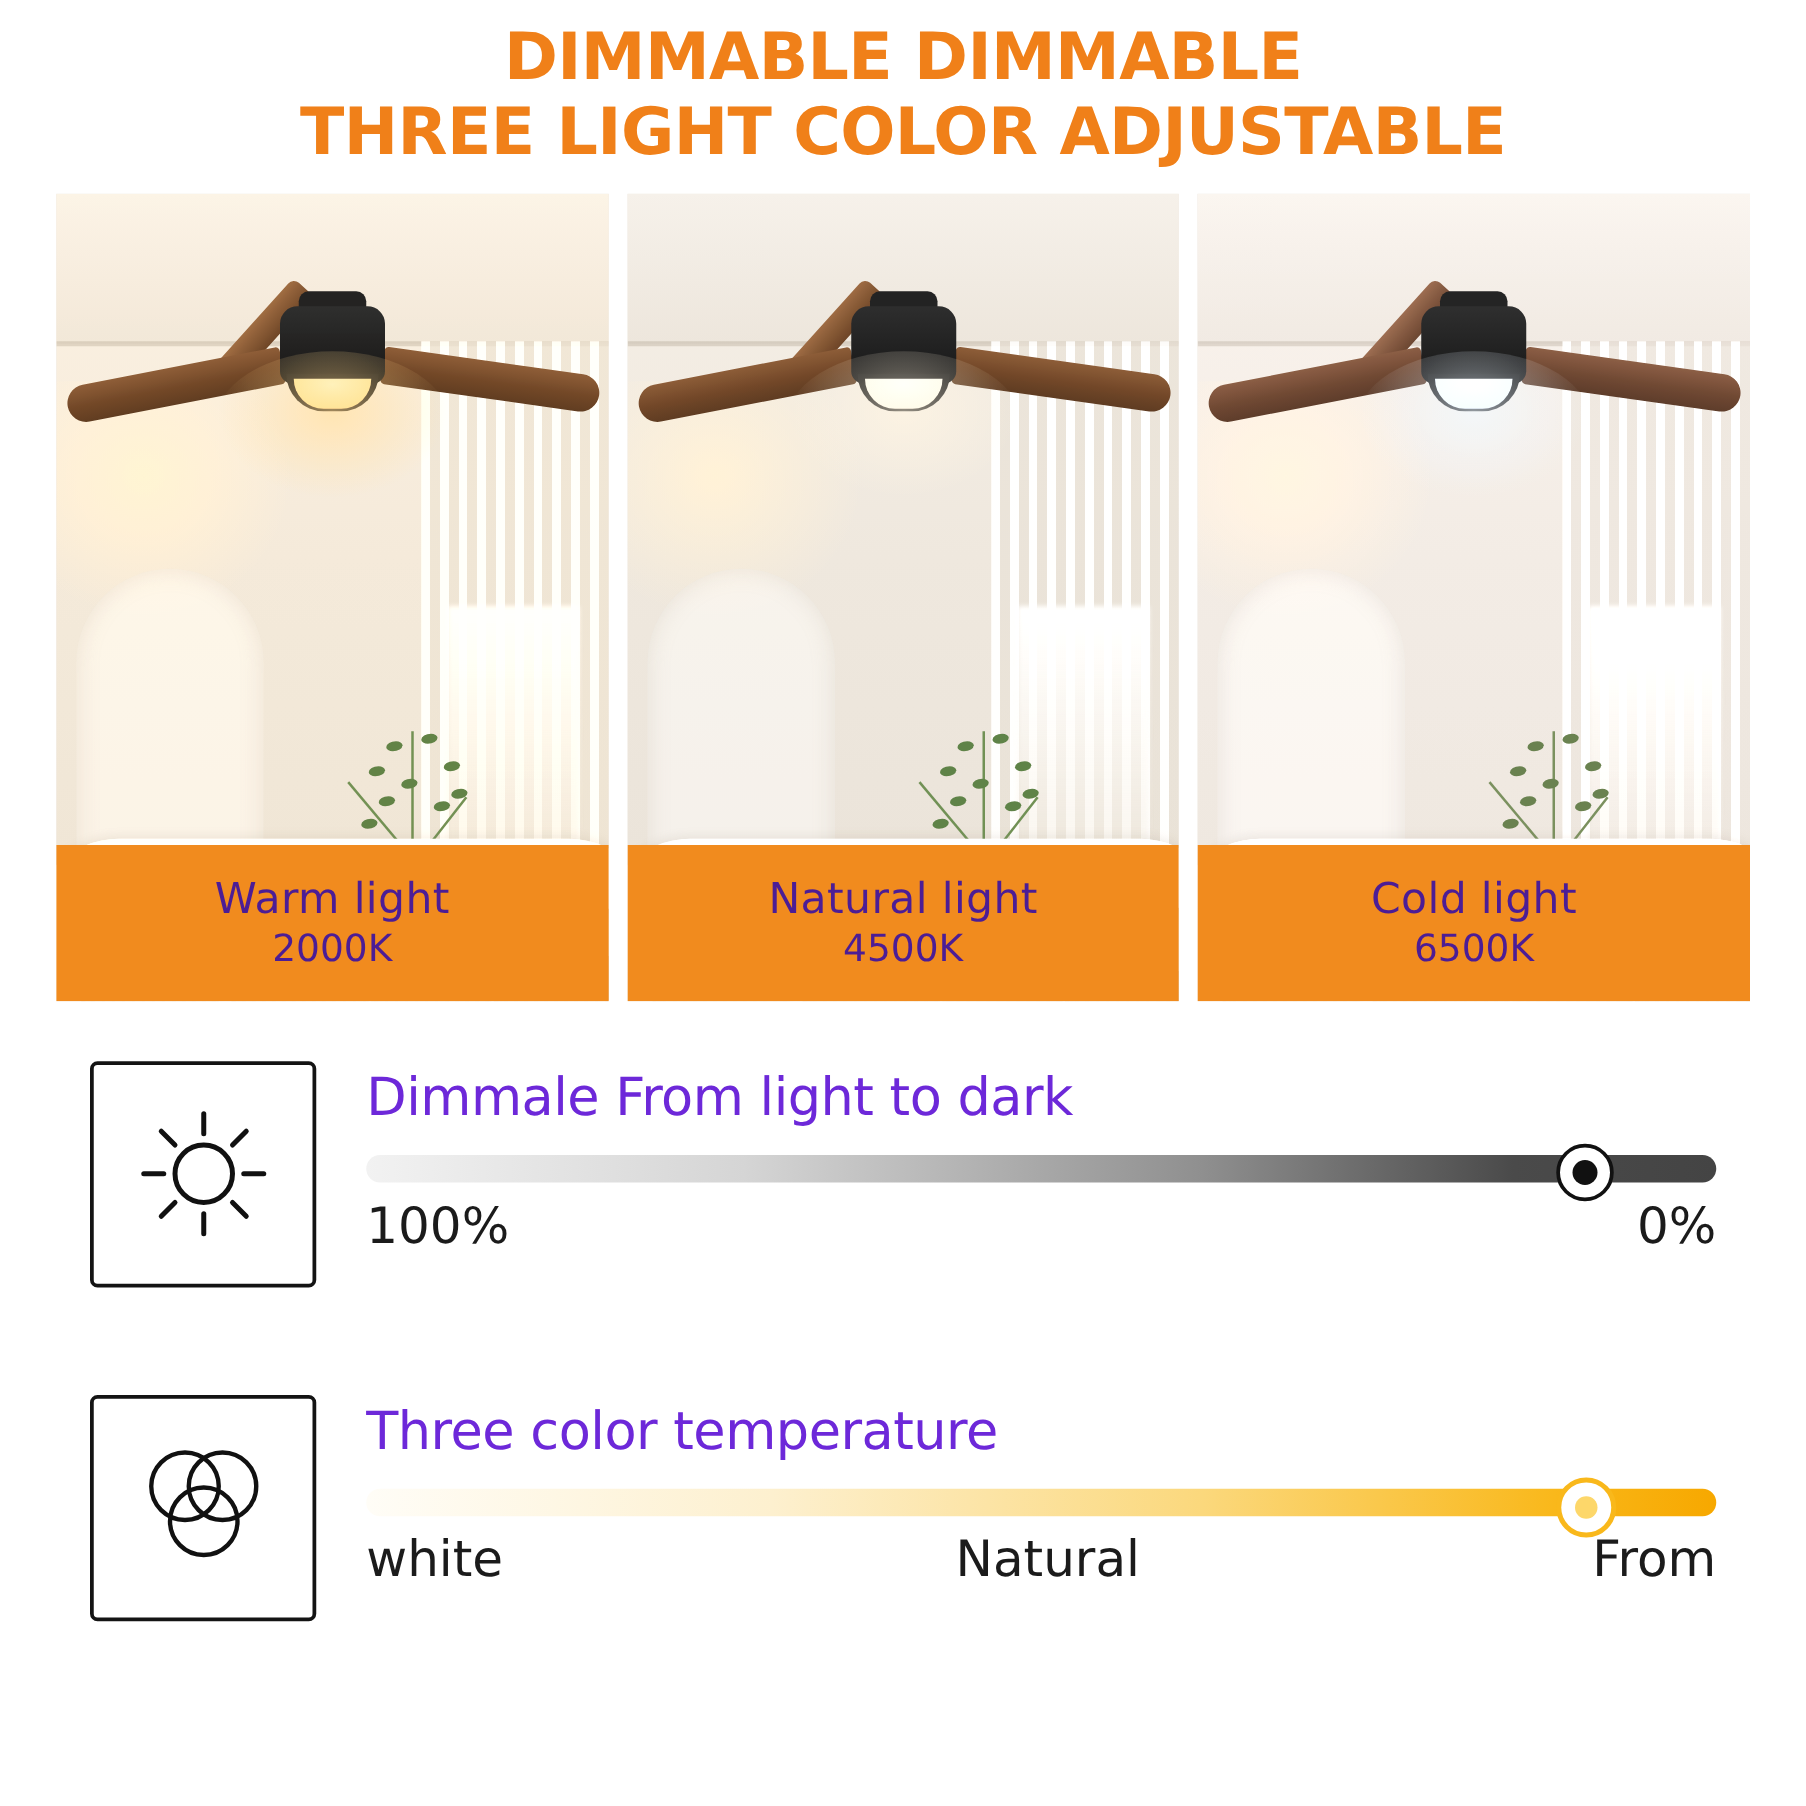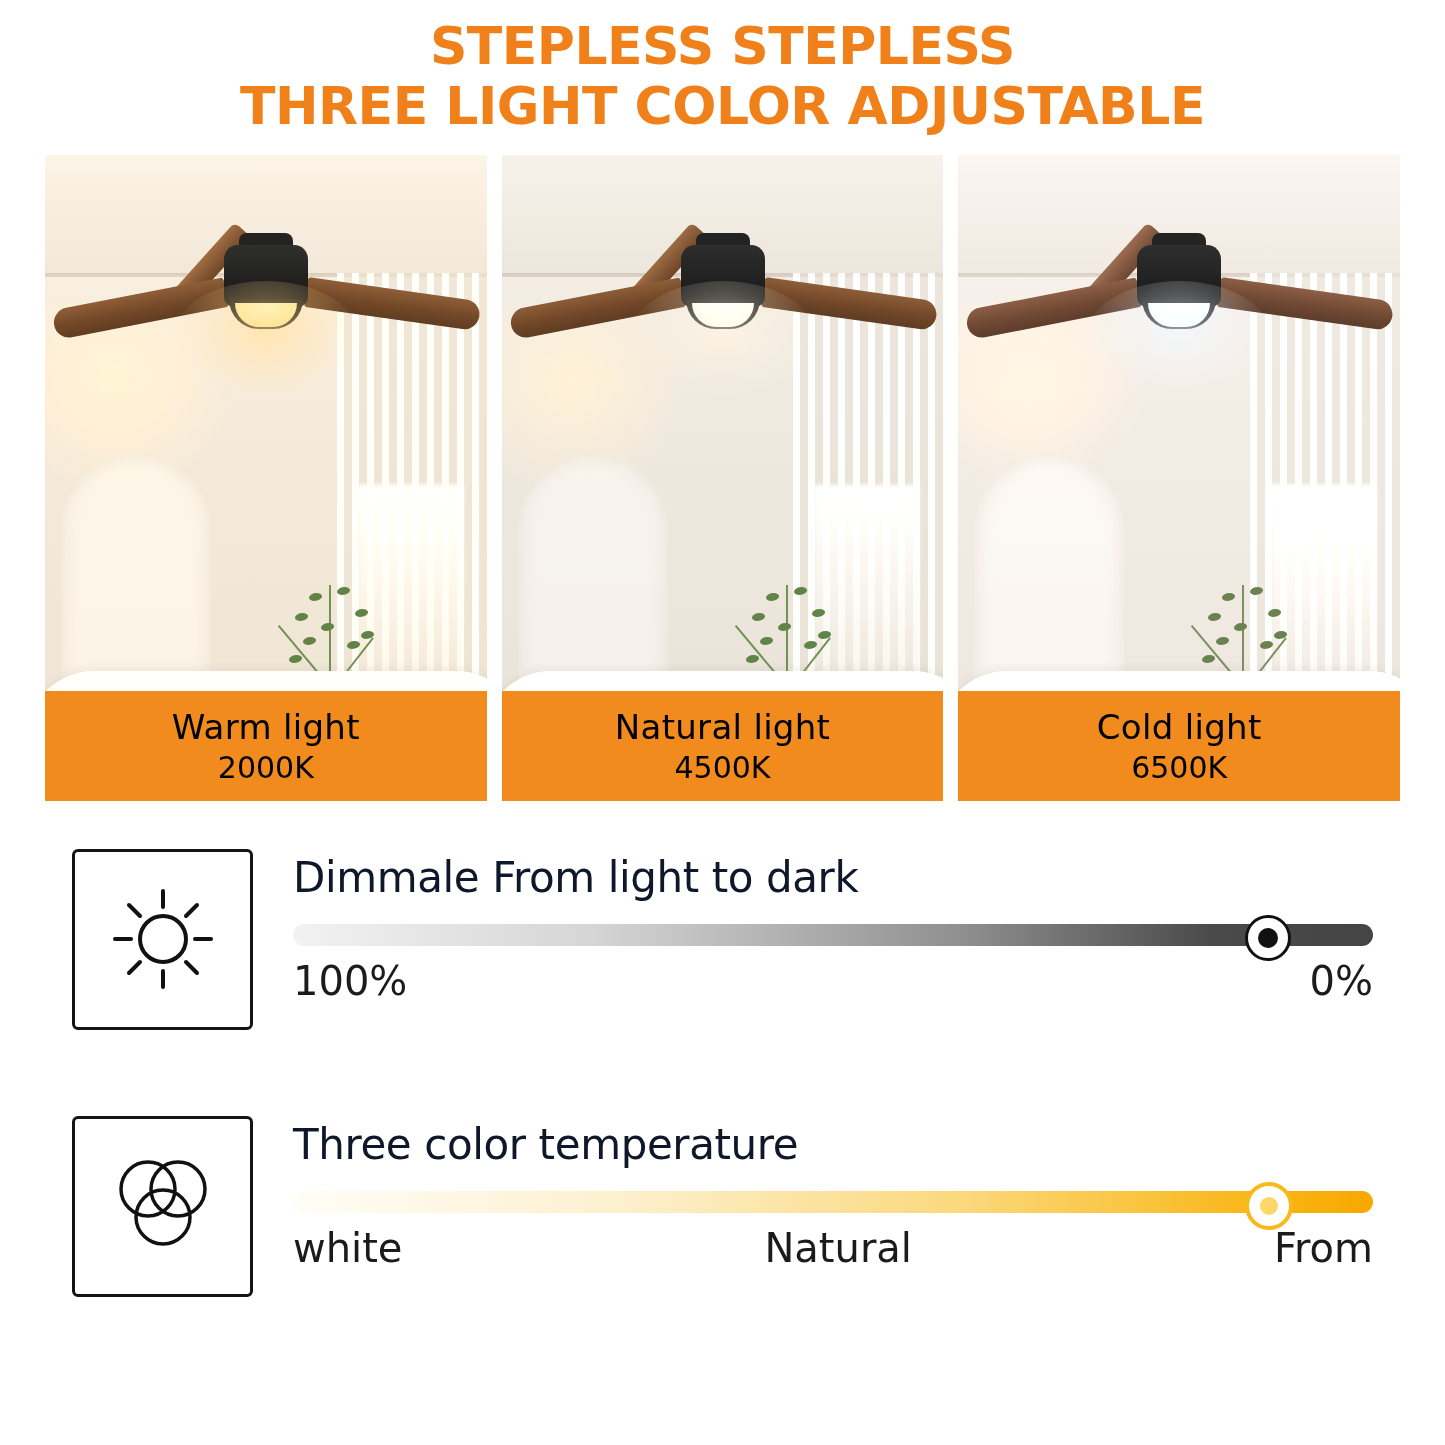--- a/index.html
+++ b/index.html
@@ -222,23 +222,23 @@
   .natural .photo     { filter: saturate(0.98) brightness(1.03); }
 
   .cold .light-lens   { background: radial-gradient(ellipse at 50% 20%, #ffffff, #e9f2ff); }
   .cold .glow         { background: radial-gradient(ellipse at 50% 40%, rgba(228,240,255,0.55), rgba(228,240,255,0) 68%); }
   .cold .photo        { filter: saturate(0.80) brightness(1.05) hue-rotate(-6deg); }
 
   
   .caption {
     position: absolute;
     left: 0; right: 0; bottom: 0;
-    height: 110px;
+    height: 125px;
     background: #F18B1E;
-    color: #000000;
+    color: #4c1d95;
     display: flex;
     flex-direction: column;
     align-items: center;
     justify-content: center;
     gap: 3px;
   }
   .caption .name { font-size: 34px; letter-spacing: 0.3px; }
   .caption .kelvin { font-size: 30px; }
 
   
@@ -260,21 +260,21 @@
     display: flex;
     align-items: center;
     justify-content: center;
   }
   .feature-body {
     flex: 1 1 auto;
     padding-top: 4px;
   }
   .feature-title {
     font-size: 42px;
-    color: #0f172a;
+    color: #6d28d9;
     letter-spacing: -0.4px;
     margin-bottom: 22px;
   }
   .slider-track {
     position: relative;
     height: 22px;
     border-radius: 11px;
     margin-bottom: 12px;
   }
   .track-dim {
@@ -315,21 +315,21 @@
     color: #1b1b1b;
     margin-top: 10px;
   }
   .scale .mid { }
   svg { display: block; }
 </style>
 </head>
 <body>
 
 <div class="headline">
-  <div class="line line1">STEPLESS STEPLESS</div>
+  <div class="line line1">DIMMABLE DIMMABLE</div>
   <div class="line line2">THREE LIGHT COLOR ADJUSTABLE</div>
 </div>
 
 <div class="cards">
 
   <div class="card warm">
     <div class="photo">
       <div class="room-wall"></div>
       <div class="room-ceiling"></div>
       <div class="ceiling-edge"></div>

